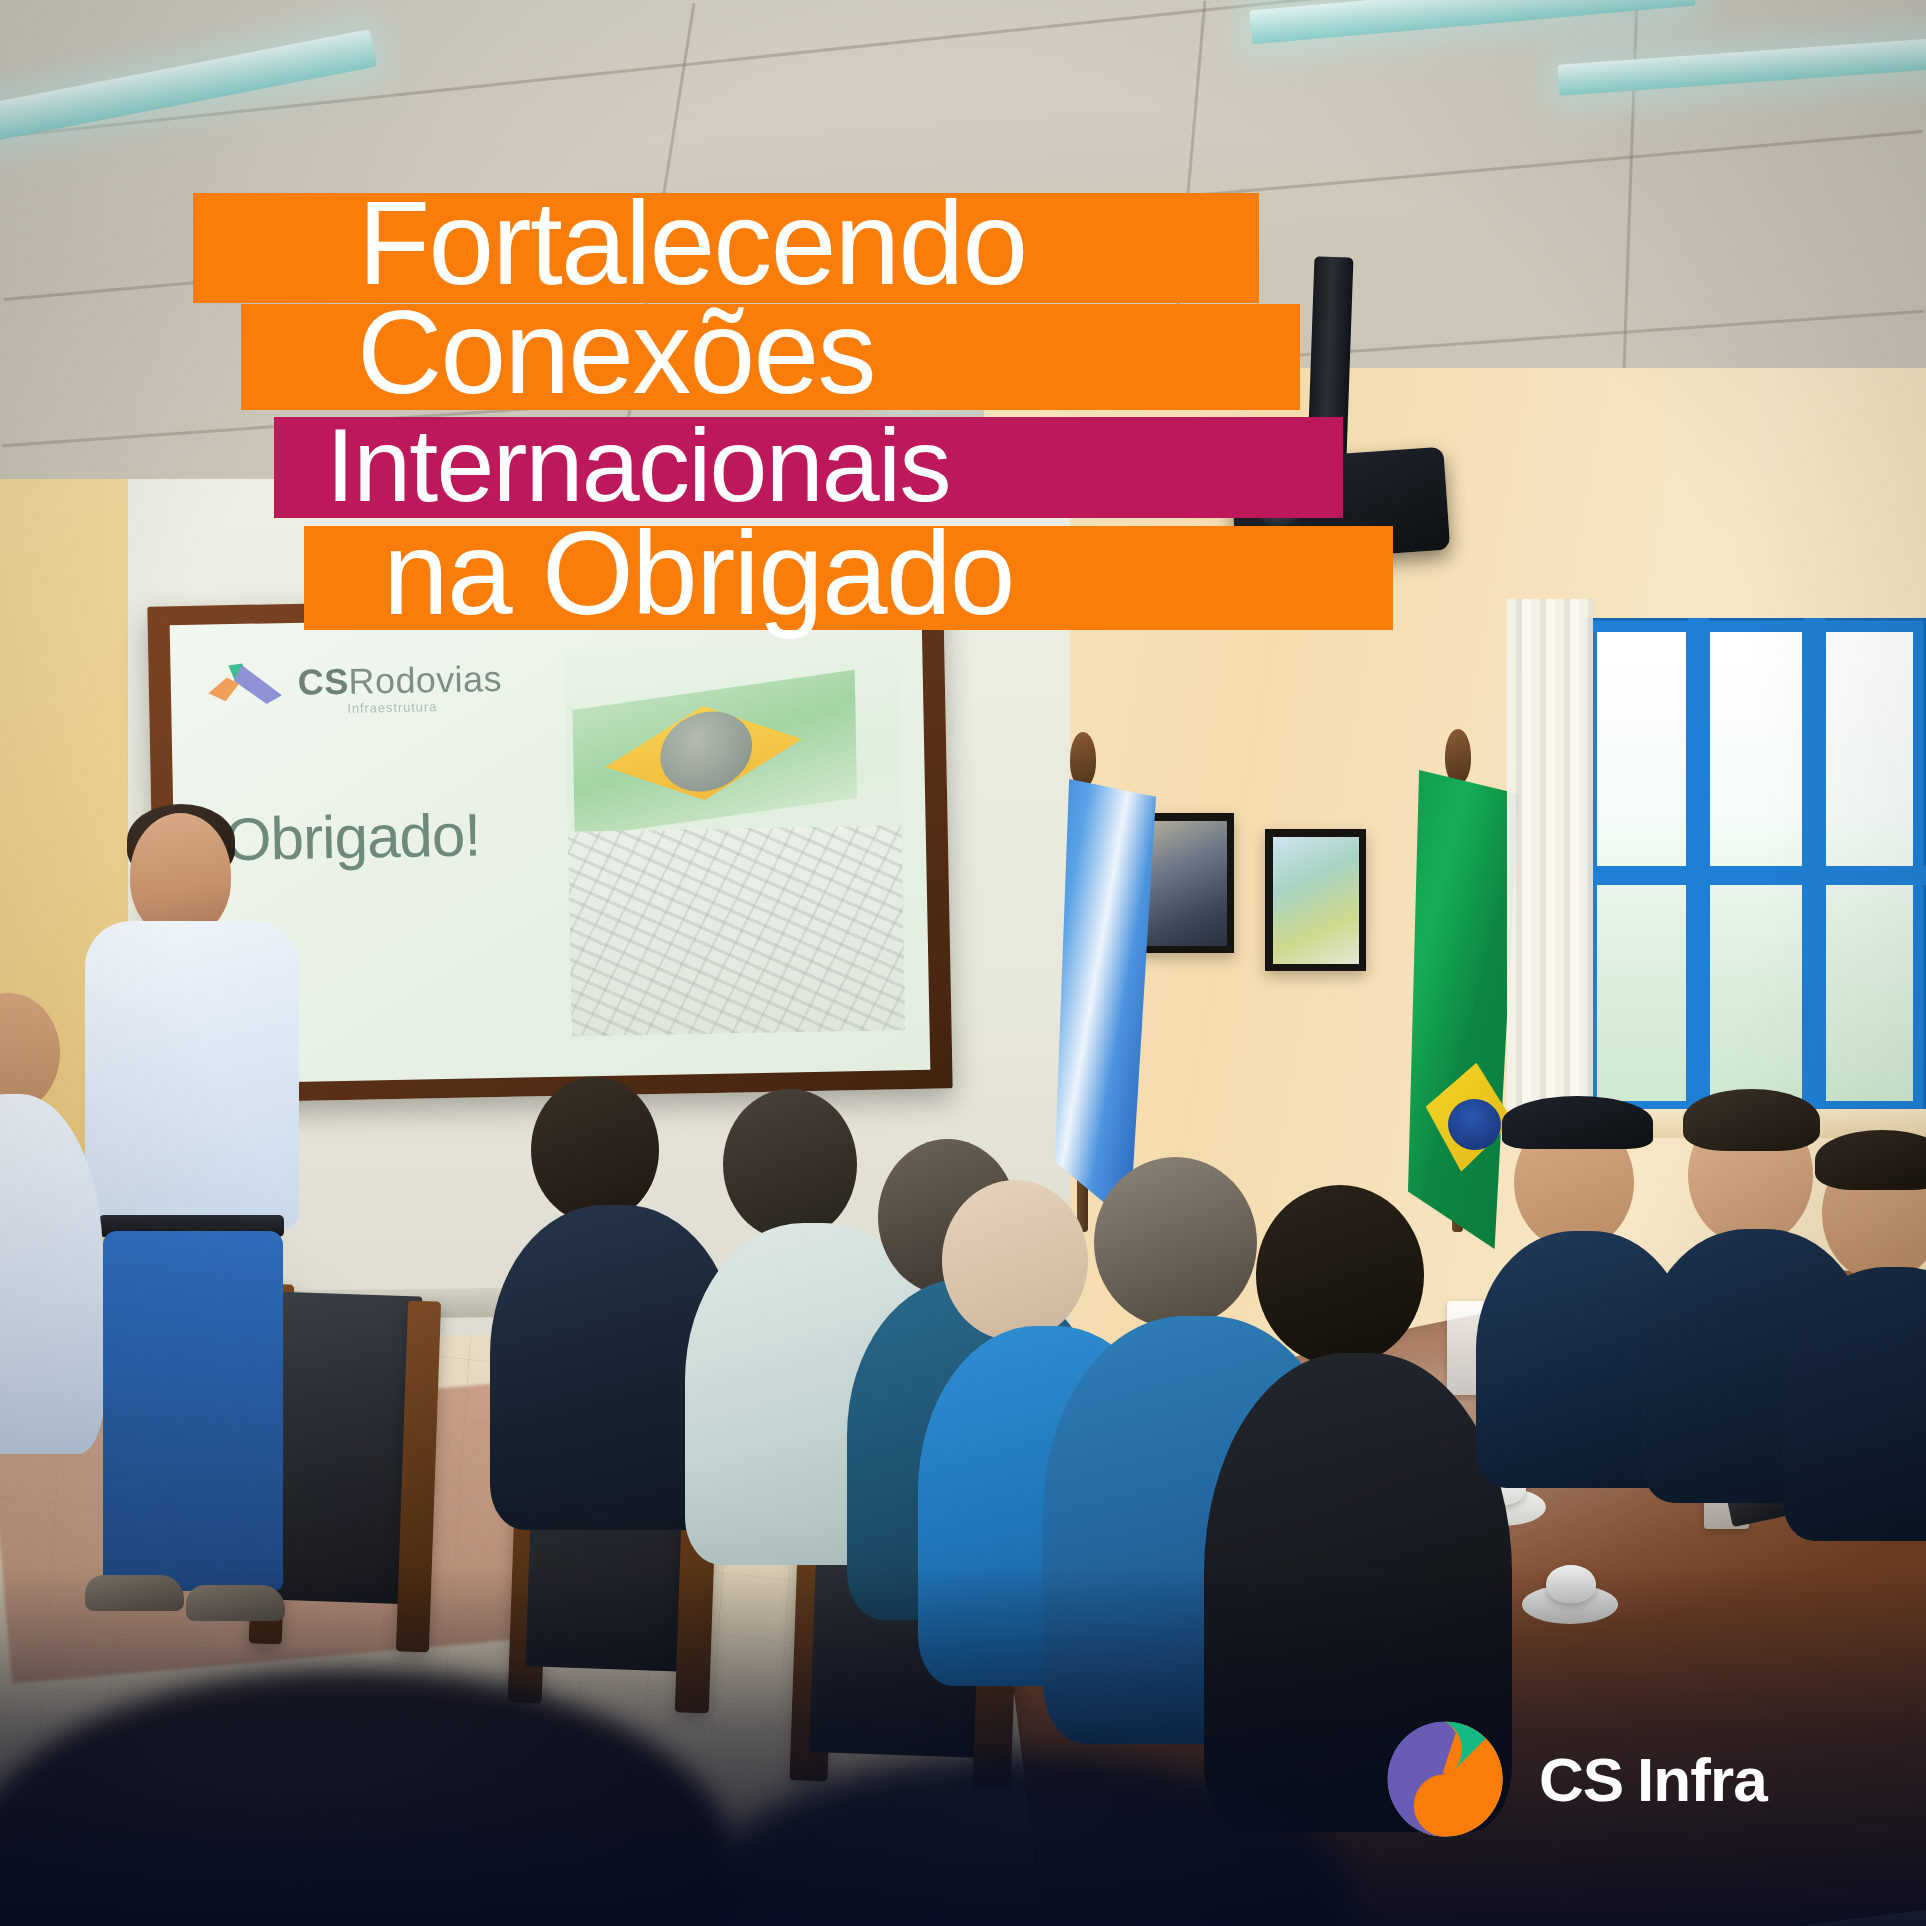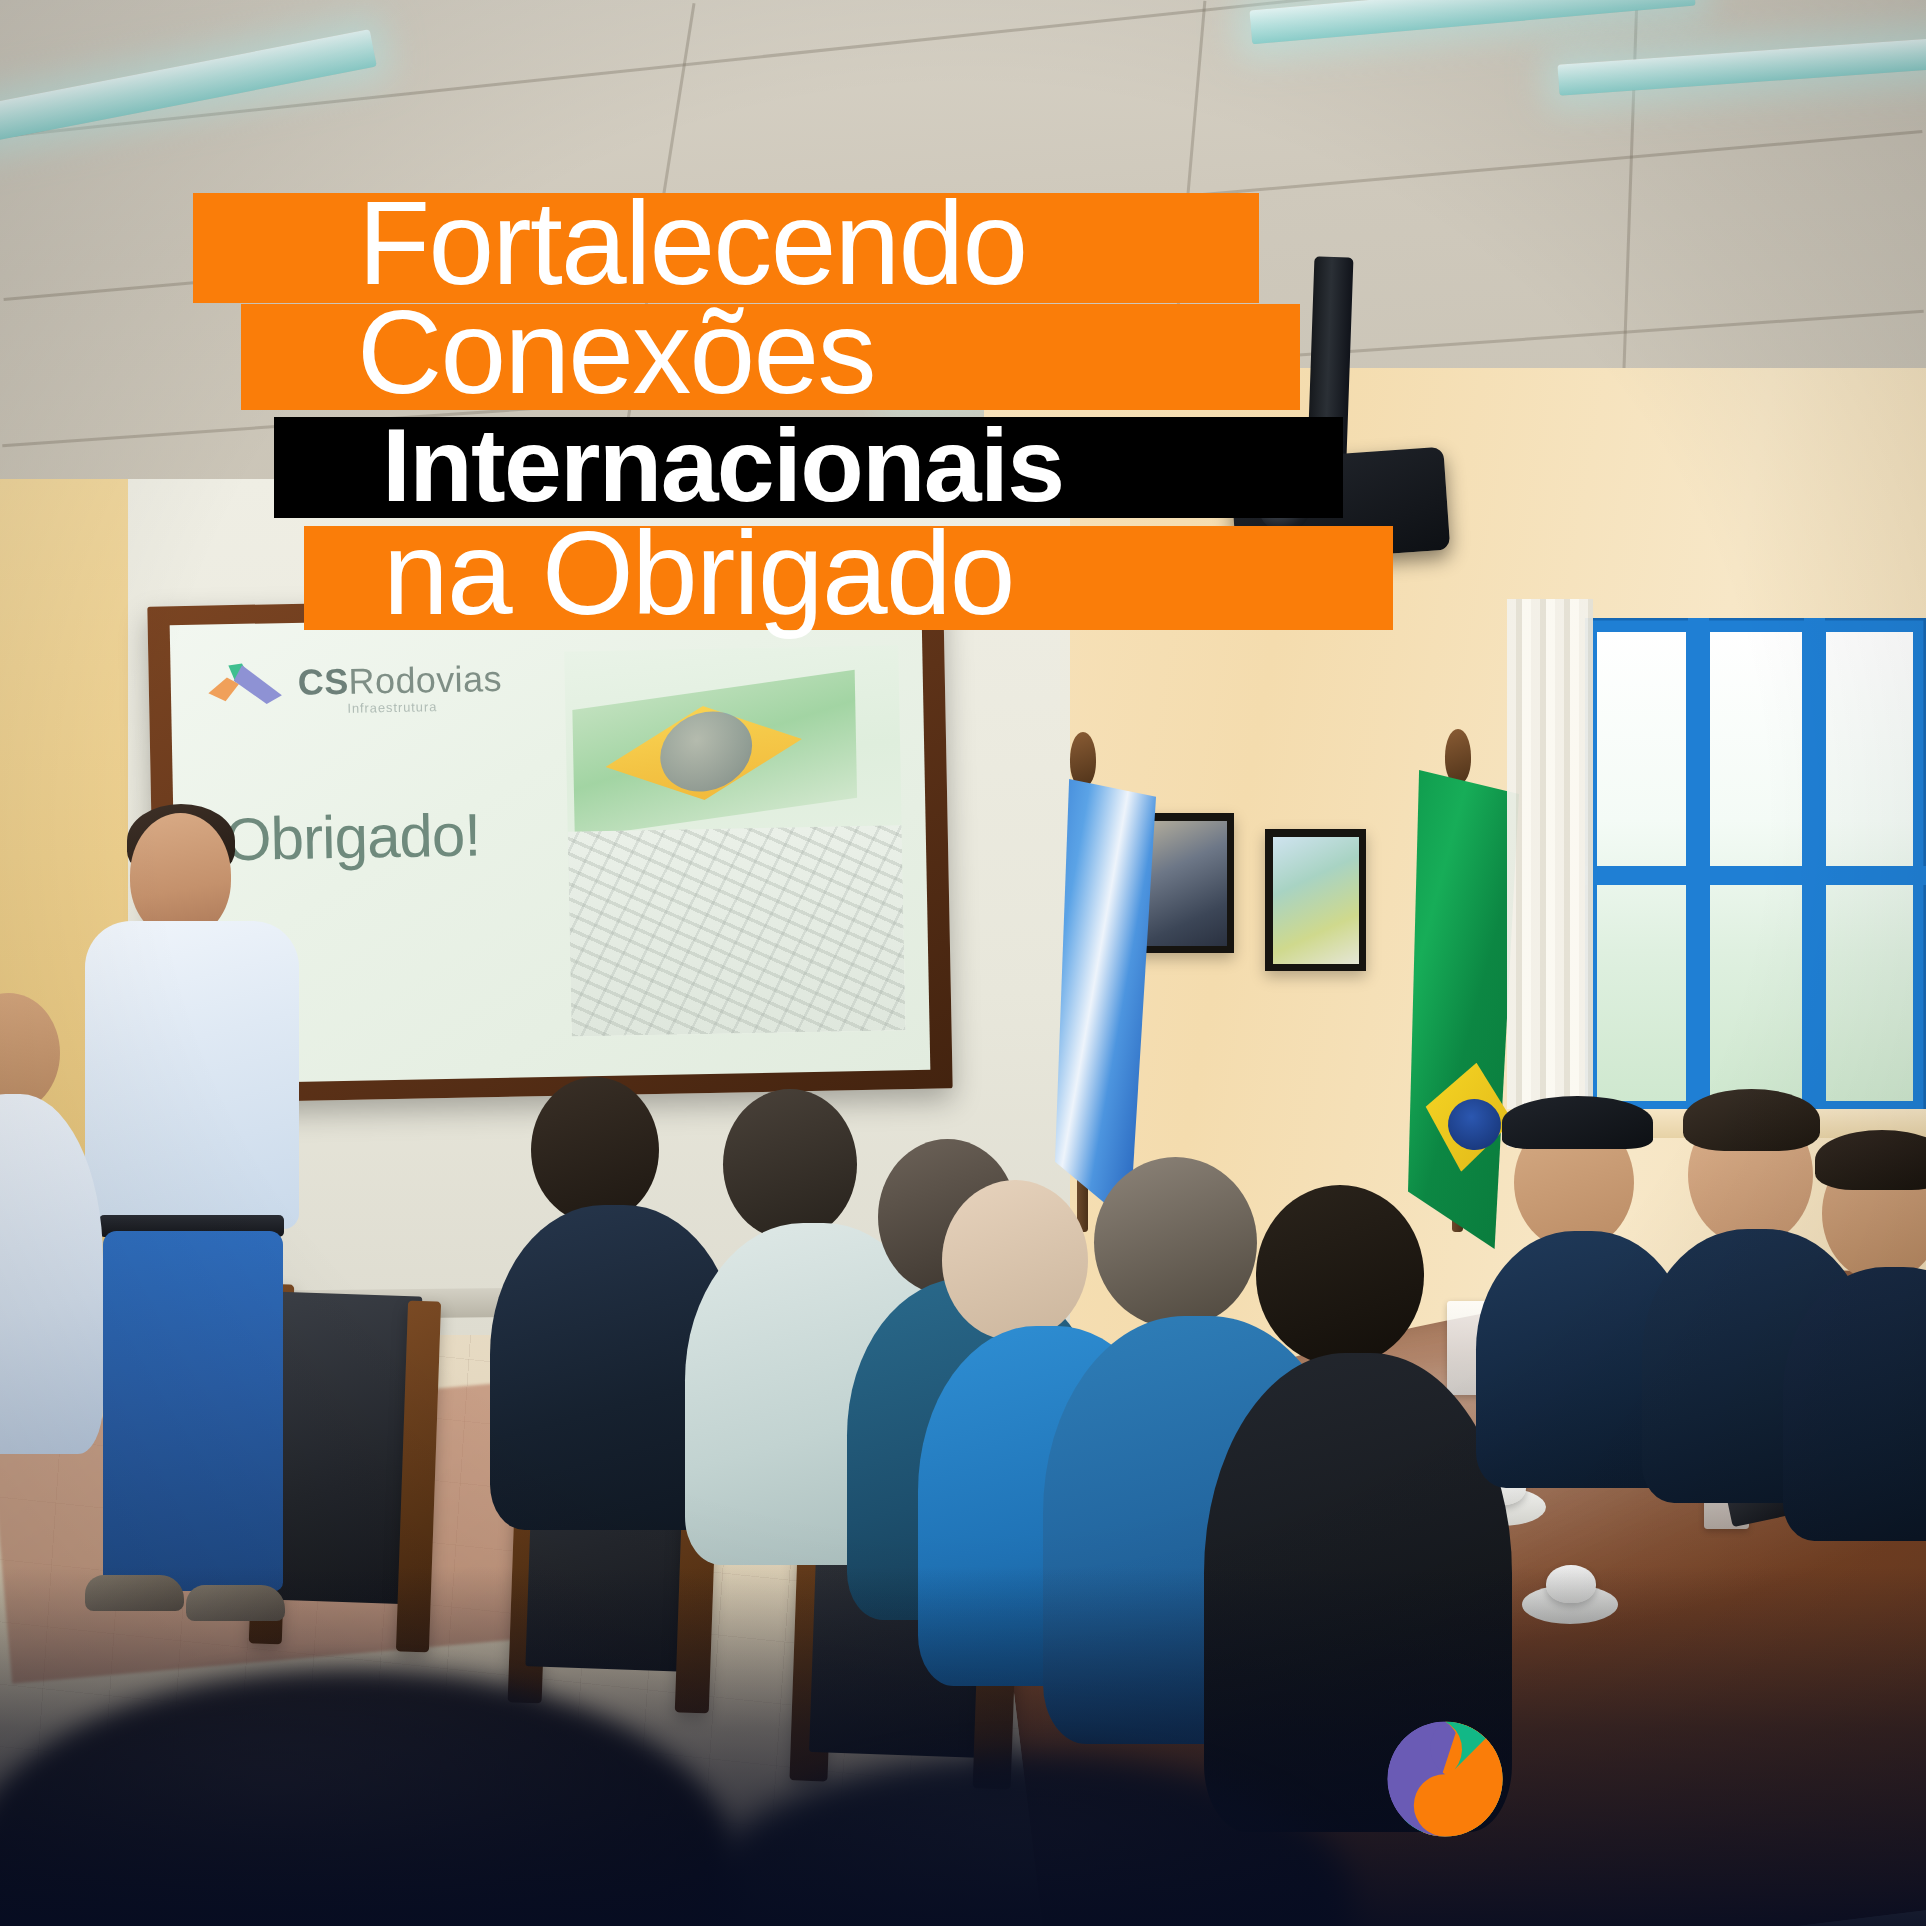--- a/index.html
+++ b/index.html
@@ -333,23 +333,23 @@
     padding-left:165px;
   }
   .band.l2{
     left:241px;top:304px;height:106px;width:1059px;
     background:#FA7D09;
     font-size:118px;font-weight:300;letter-spacing:-1.7px;
     padding-left:116px;
   }
   .band.l3{
     left:274px;top:417px;height:101px;width:1069px;
-    background:#000000;
-    font-size:104px;font-weight:700;letter-spacing:-1.7px;
-    padding-left:108px;
+    background:#be185d;
+    font-size:104px;font-weight:400;letter-spacing:-1.7px;
+    padding-left:52px;
   }
   .band.l4{
     left:304px;top:526px;height:104px;width:1089px;
     background:#FA7D09;
     font-size:118px;font-weight:300;letter-spacing:-1.7px;
     padding-left:79px;
   }
   .band span{display:inline-block;line-height:.82;transform:translateY(-5.1px);}
   .band.l3 span{transform:translateY(-1.7px);}
 
@@ -571,16 +571,19 @@
       </defs>
       <g clip-path="url(#circClip)">
         <circle cx="50" cy="50" r="48" fill="#6A5BB5"></circle>
         <path d="M100 0 L100 100 L0 100 Z" fill="#12B886"></path>
         <path d="M62 2 L100 2 L100 100 L30 100 Z" fill="#FA7D09"></path>
         <path d="M50 2 A48 48 0 0 0 50 98 A26 26 0 0 0 50 46 A26 26 0 0 1 50 2 Z" fill="#6A5BB5"></path>
         <path d="M50 2 A48 48 0 0 1 50 98 A26 26 0 0 1 50 46 A26 26 0 0 0 50 2 Z" fill="#FA7D09"></path>
         <path d="M50 2 A48 48 0 0 1 84 16 L58 42 A26 26 0 0 0 50 2 Z" fill="#12B886"></path>
       </g>
     </svg>
+    <div class="brand-text">
+      <span>CS</span><span class="thin" style="display:inline-block;width:.22em;"></span><span>Infra</span>
+    </div>
   </div>
 
 </div>
 
 
 </body></html>

